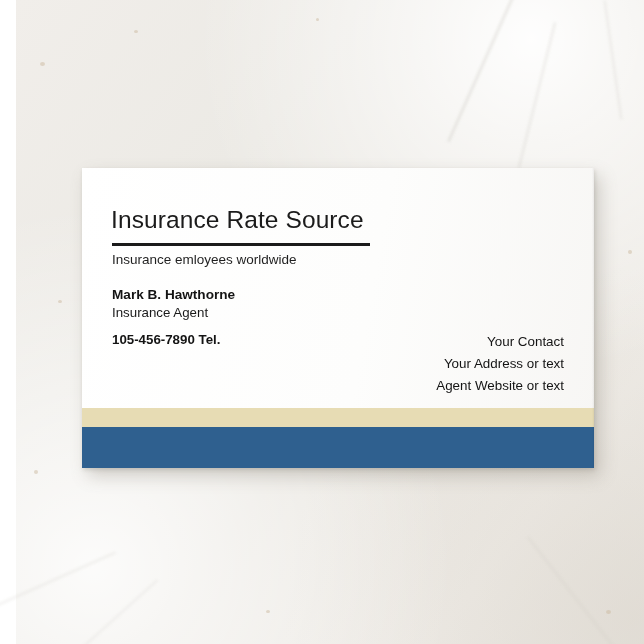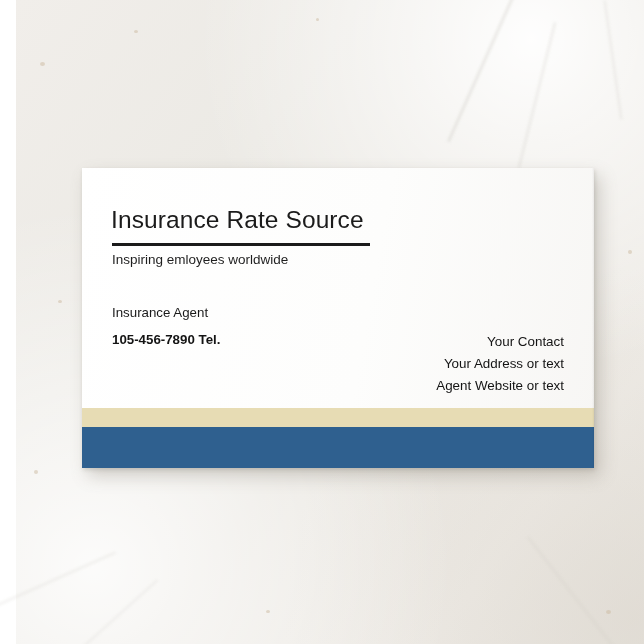--- a/index.html
+++ b/index.html
@@ -200,22 +200,23 @@
   <div class="speck" style="left:590px;top:610px;width:5px;height:4px;"></div>
 
   <div class="card-shadow"></div>
 
   <div class="card">
     <div class="card-paper"></div>
 
     <div class="card-content">
       <div class="company-name">Insurance Rate Source</div>
       <div class="rule"></div>
-      <div class="tagline">Inspiring emloyees worldwide</div>
-
+      <div class="tagline">Insurance emloyees worldwide</div>
+
+      <div class="person-name">Mark B. Hawthorne</div>
       <div class="person-title">Insurance Agent</div>
 
       <div class="phone-1">105-456-7890 Tel.</div>
 
       <div class="right-block">
         <div class="right-line">Your Contact</div>
         <div class="right-line">Your Address or text</div>
         <div class="right-line">Agent Website or text</div>
       </div>
 

